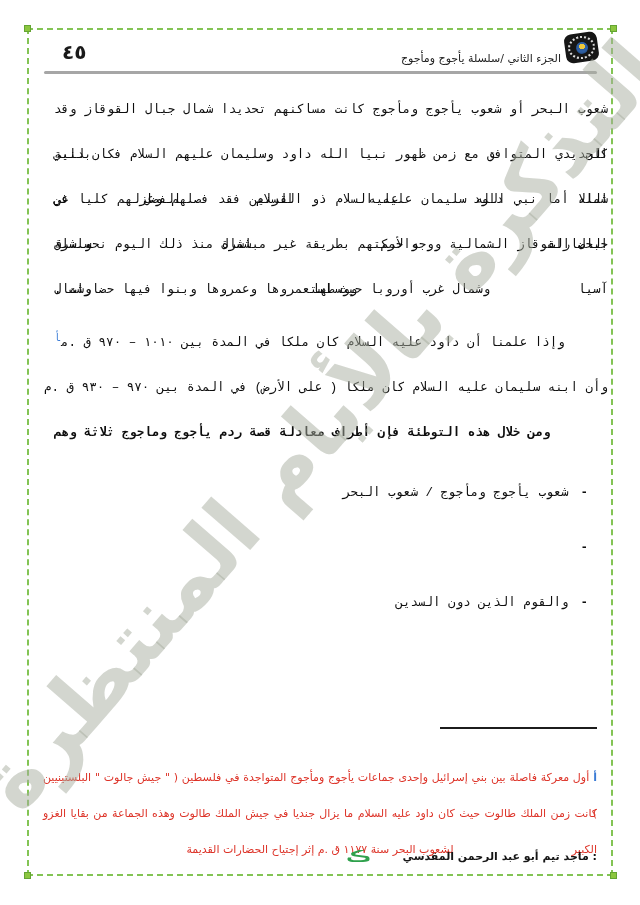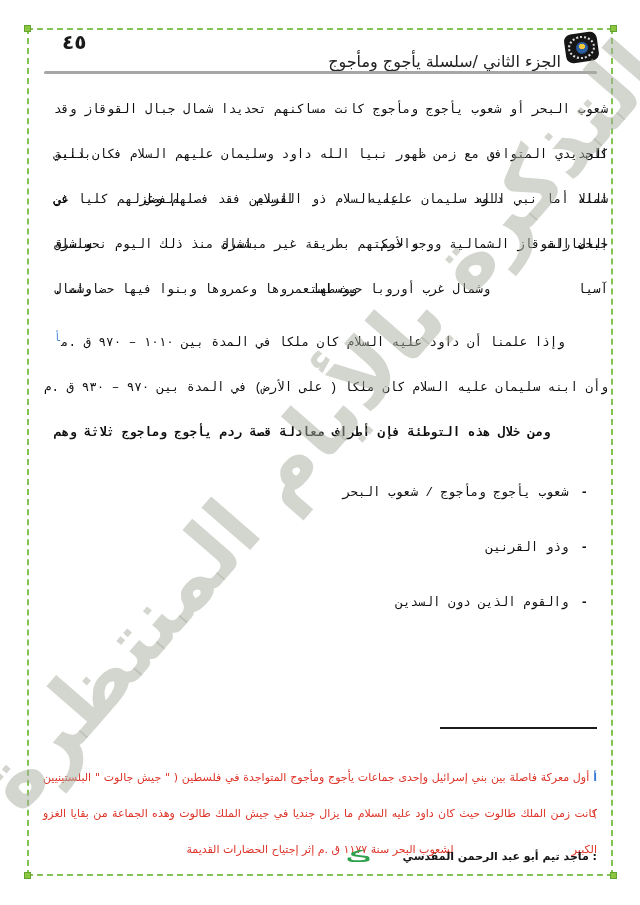--- a/index.html
+++ b/index.html
@@ -13,23 +13,23 @@
            border:2px dashed #83c454; background:transparent; }
   .handle { position:absolute; width:7px; height:7px; background:#8cc63f; border:1px solid #64a433; }
   .h-tl { left:24px;  top:25px; }
   .h-tr { left:610px; top:25px; }
   .h-bl { left:24px;  top:872px; }
   .h-br { left:610px; top:872px; }
 
   
   .hdr { position:absolute; left:44px; top:30px; width:554px; display:flex;
          justify-content:space-between; align-items:flex-start; }
-  .pnum { font-size:20px; font-weight:bold; color:#1a1a1a; margin-top:0; margin-left:18px; }
+  .pnum { font-size:20px; font-weight:bold; color:#1a1a1a; margin-top:10px; margin-left:18px; }
   .hright { display:flex; align-items:flex-start; }
-  .htitle { font-size:16px; color:#222; margin-top:22px; margin-right:4px; white-space:nowrap; }
+  .htitle { font-size:11px; color:#222; margin-top:22px; margin-right:4px; white-space:nowrap; }
   .seal { position:relative; width:33px; height:29px; background:#161616; border-radius:7px;
           transform:rotate(-8deg); margin-top:3px; flex:0 0 auto; }
   .seal::before { content:""; position:absolute; inset:3px; border-radius:50%;
                   border:2px dotted rgba(255,255,255,.85); }
   .seal-core { position:absolute; left:50%; top:50%; width:12px; height:12px; border-radius:50%;
                transform:translate(-50%,-50%);
                background:radial-gradient(circle at 50% 38%, #f0c93c 0 3px, #2e5fa3 3px 5.5px, #16355f 100%); }
 
   .rule { position:absolute; left:44px; top:71px; width:553px; height:3px; background:#a6a6a6; border-radius:2px; }
 
@@ -106,21 +106,20 @@
     <div class="line rgt">وأن ابنه سليمان عليه السلام كان ملكا ( على الأرض) في المدة بين ٩٧٠ – ٩٣٠ ق .م</div>
     <div class="line rgt bold">ومن خلال هذه التوطئة فإن أطراف معادلة قصة ردم يأجوج وماجوج ثلاثة وهم</div>
 
     <div class="bullets">
       <div class="bullet">
         <span class="bmark">-</span>
         <span>شعوب يأجوج ومأجوج / شعوب البحر</span>
       </div>
       <div class="bullet">
         <span class="bmark">-</span>
-        <span>وذو القرنين</span>
       </div>
       <div class="bullet">
         <span class="bmark">-</span>
         <span>والقوم الذين دون السدين</span>
       </div>
     </div>
   </main>
 
   <div class="fnsep"></div>
 

